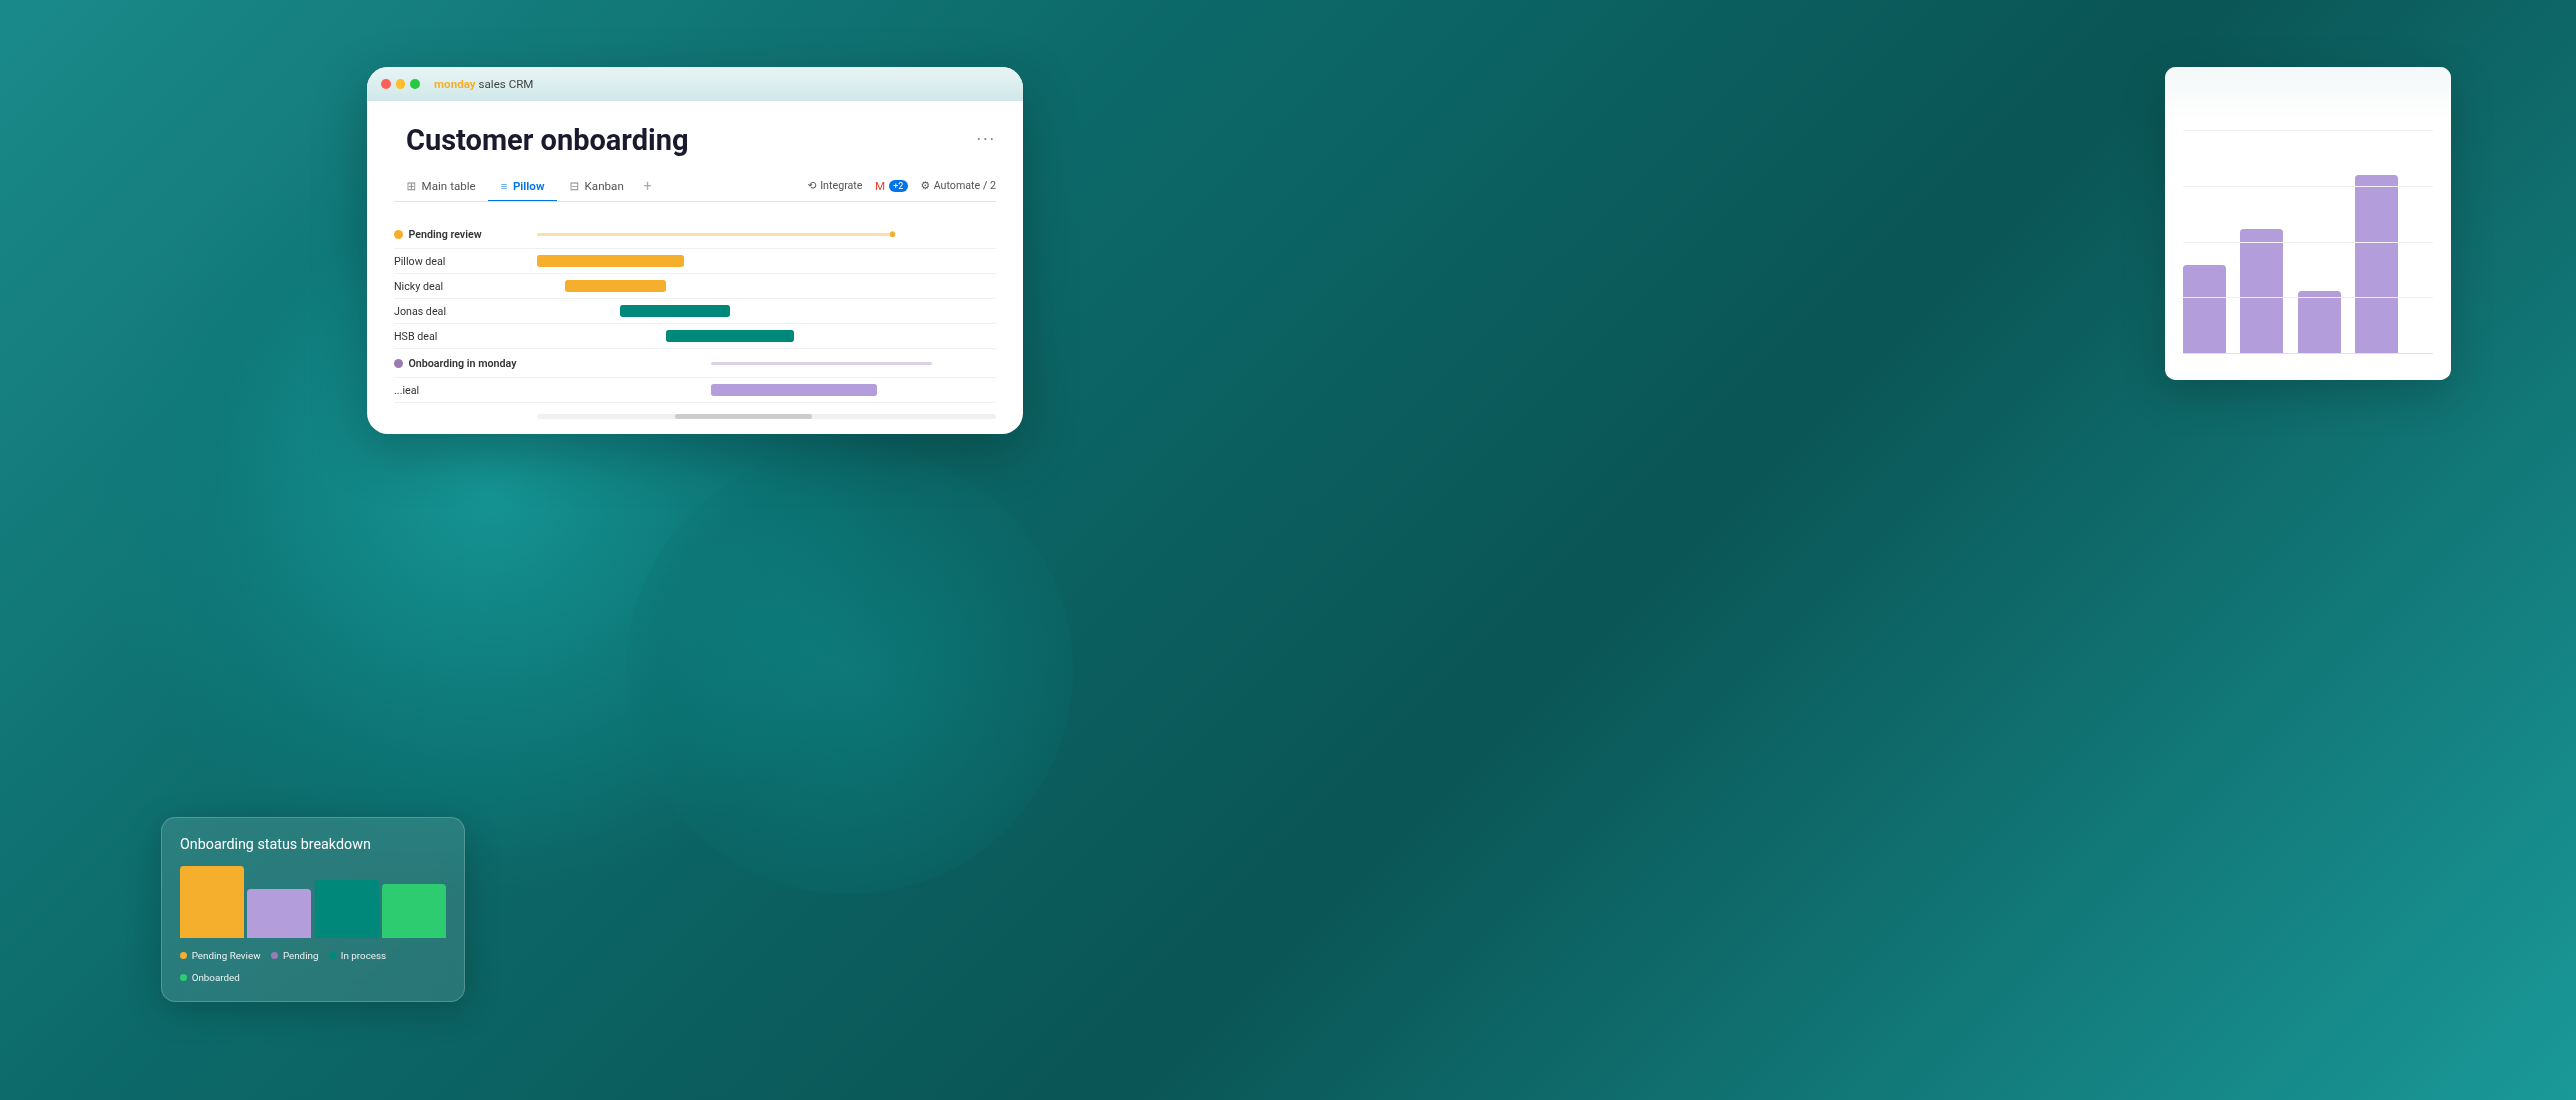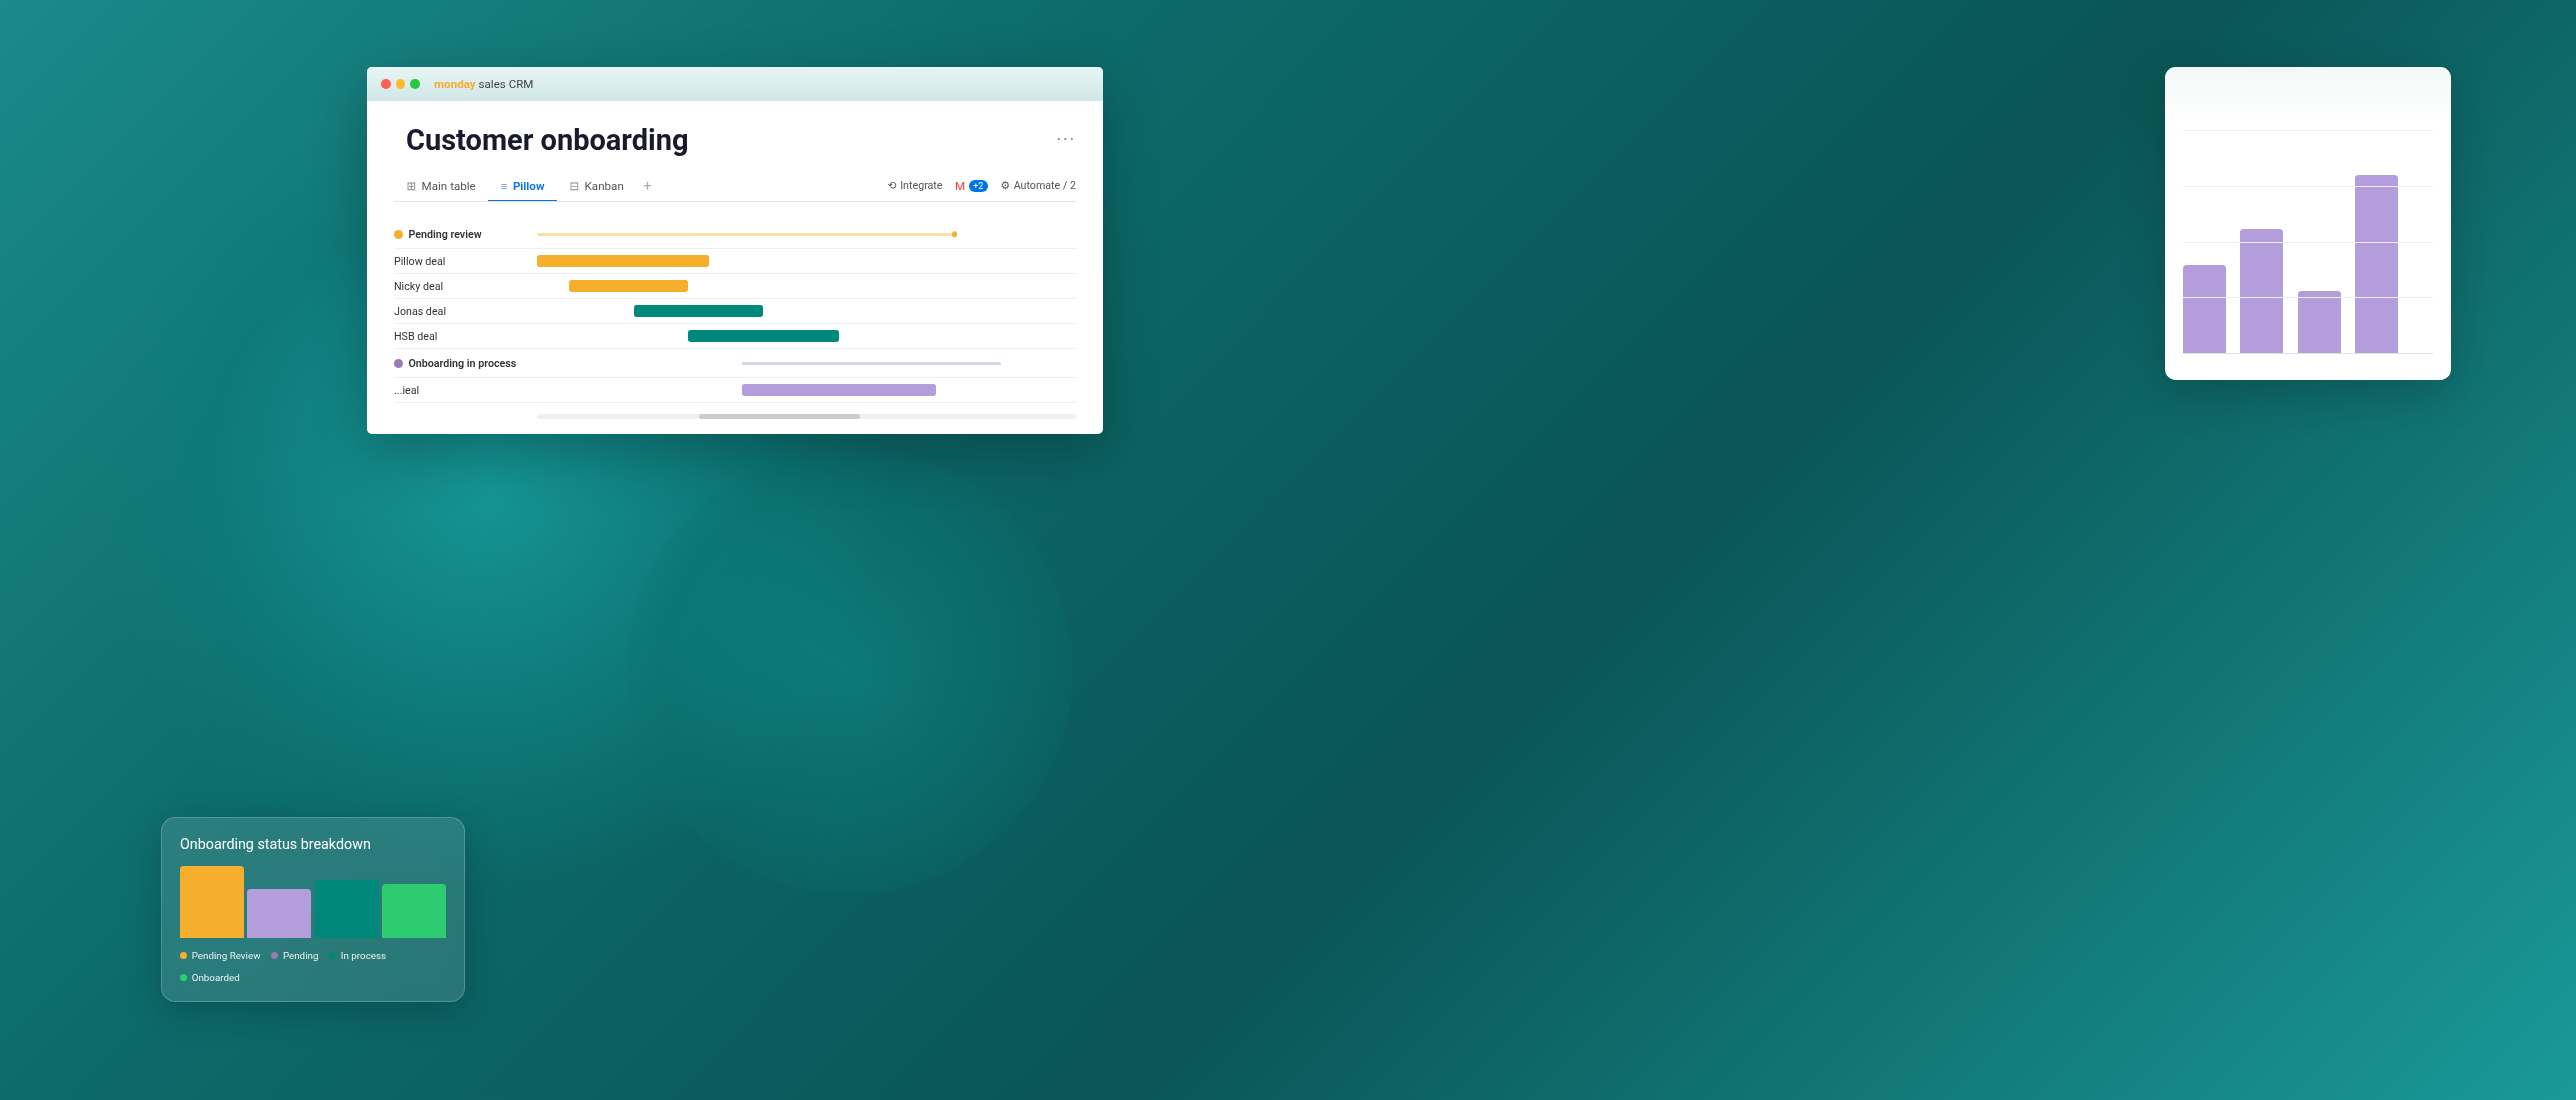--- a/index.html
+++ b/index.html
@@ -32,23 +32,23 @@
       top: 447px;
       left: 626px;
       opacity: 0.4;
     }
 
     
     .crm-window {
       position: absolute;
       top: 67px;
       left: 367px;
-      width: 736px;
+      width: 656px;
       background: #ffffff;
-      border-radius: 5px;
+      border-radius: 21px;
       box-shadow: 0 18px 54px rgba(0,0,0,0.25);
       overflow: hidden;
     }
 
     .crm-titlebar {
       background: linear-gradient(180deg, #e8f4f4 0%, #d0e8e8 100%);
       padding: 9px 14.3px;
       display: flex;
       align-items: center;
       gap: 7.2px;
@@ -445,21 +445,21 @@
           <span>HSB deal</span>
         </div>
         <div class="gantt-timeline">
           <div class="gantt-bar" style="left:28%;width:28%;background:#00897b;"></div>
         </div>
       </div>
 
       <div class="gantt-row group-header">
         <div class="gantt-label">
           <div class="group-dot" style="background:#9c7bb5;"></div>
-          <span>Onboarding in process</span>
+          <span>Onboarding in monday</span>
         </div>
         <div class="gantt-timeline">
           <div class="gantt-line" style="left:38%;width:48%;background:#9c7bb5;opacity:0.35;"></div>
         </div>
       </div>
 
       <div class="gantt-row">
         <div class="gantt-label">
           <span>...ieal</span>
         </div>

